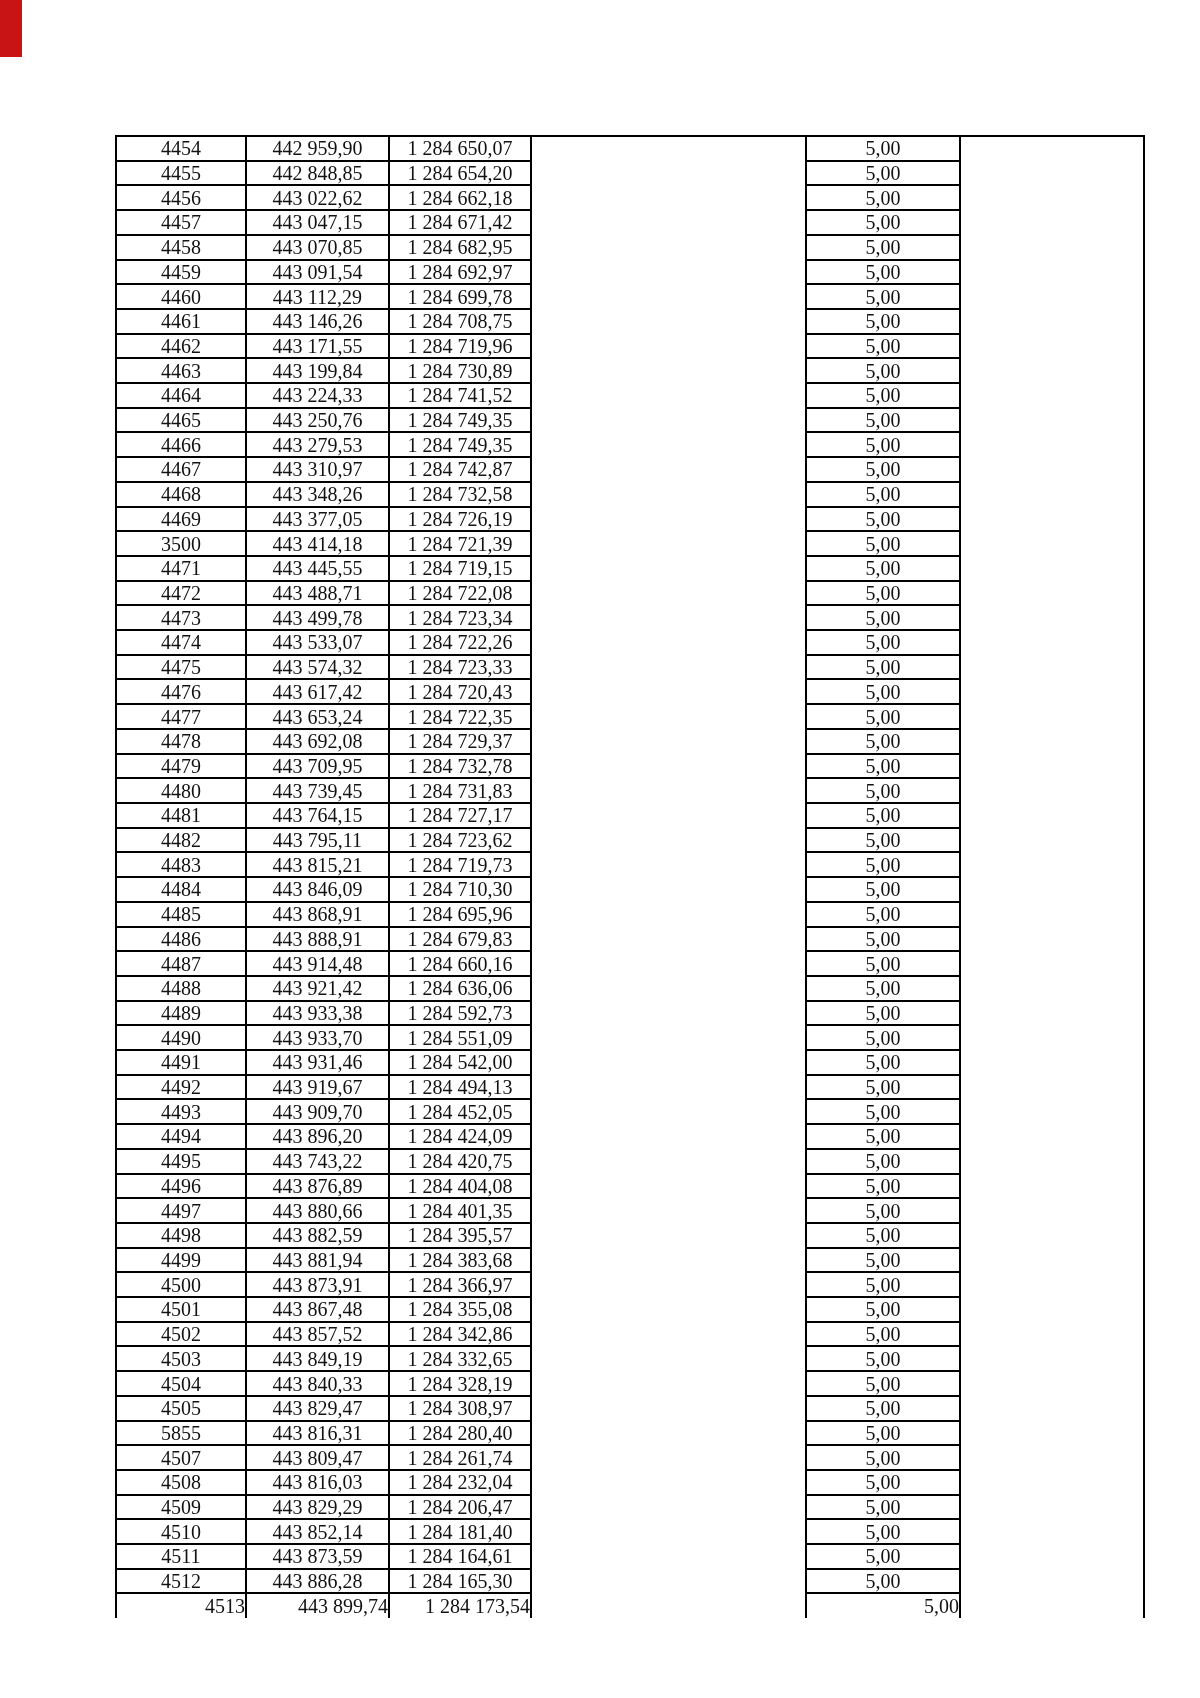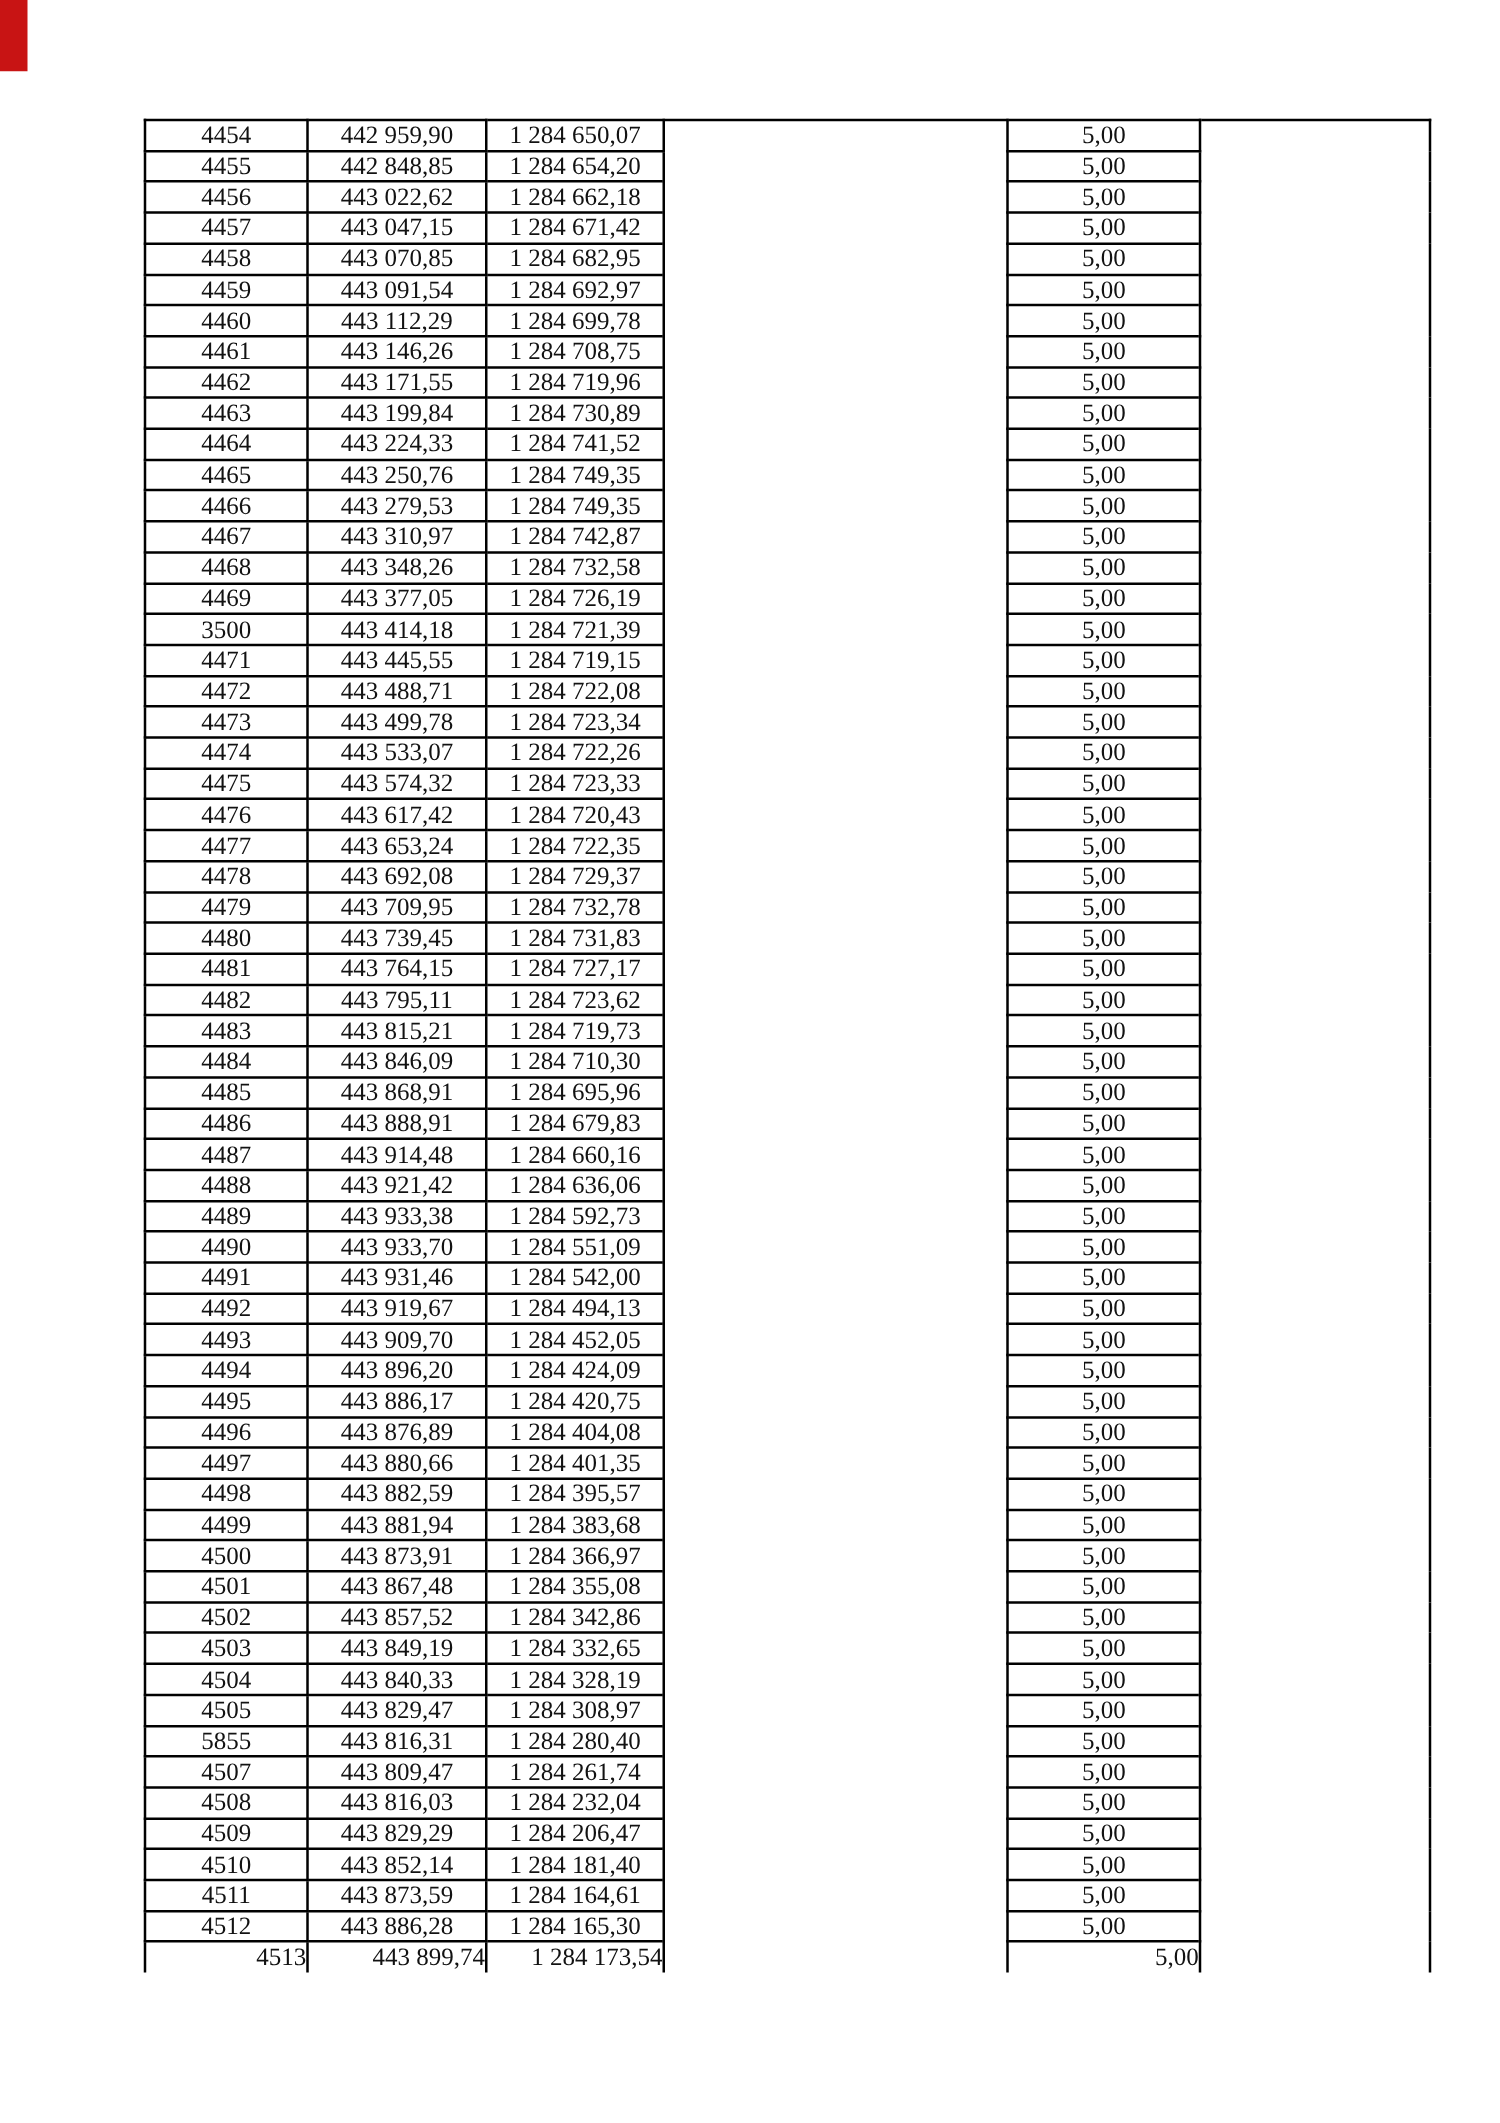--- a/index.html
+++ b/index.html
@@ -28,20 +28,21 @@
     left: 115px;
     top: 95px;
     width: 1028px;
     height: 1483px;
   }
   table.coords {
     width: 1028px;
     height: 1483px;
     border-collapse: collapse;
     table-layout: fixed;
+    margin-top: 40px;
   }
   table.coords td {
     border: 2px solid #000000;
     text-align: center;
     vertical-align: middle;
     font-size: 20px;
     line-height: 1;
     padding: 0;
     overflow: hidden;
     white-space: nowrap;
@@ -312,21 +313,21 @@
             <td>5,00</td>
           </tr>
           <tr>
             <td>4494</td>
             <td>443 896,20</td>
             <td>1 284 424,09</td>
             <td>5,00</td>
           </tr>
           <tr>
             <td>4495</td>
-            <td>443 886,17</td>
+            <td>443 743,22</td>
             <td>1 284 420,75</td>
             <td>5,00</td>
           </tr>
           <tr>
             <td>4496</td>
             <td>443 876,89</td>
             <td>1 284 404,08</td>
             <td>5,00</td>
           </tr>
           <tr>

